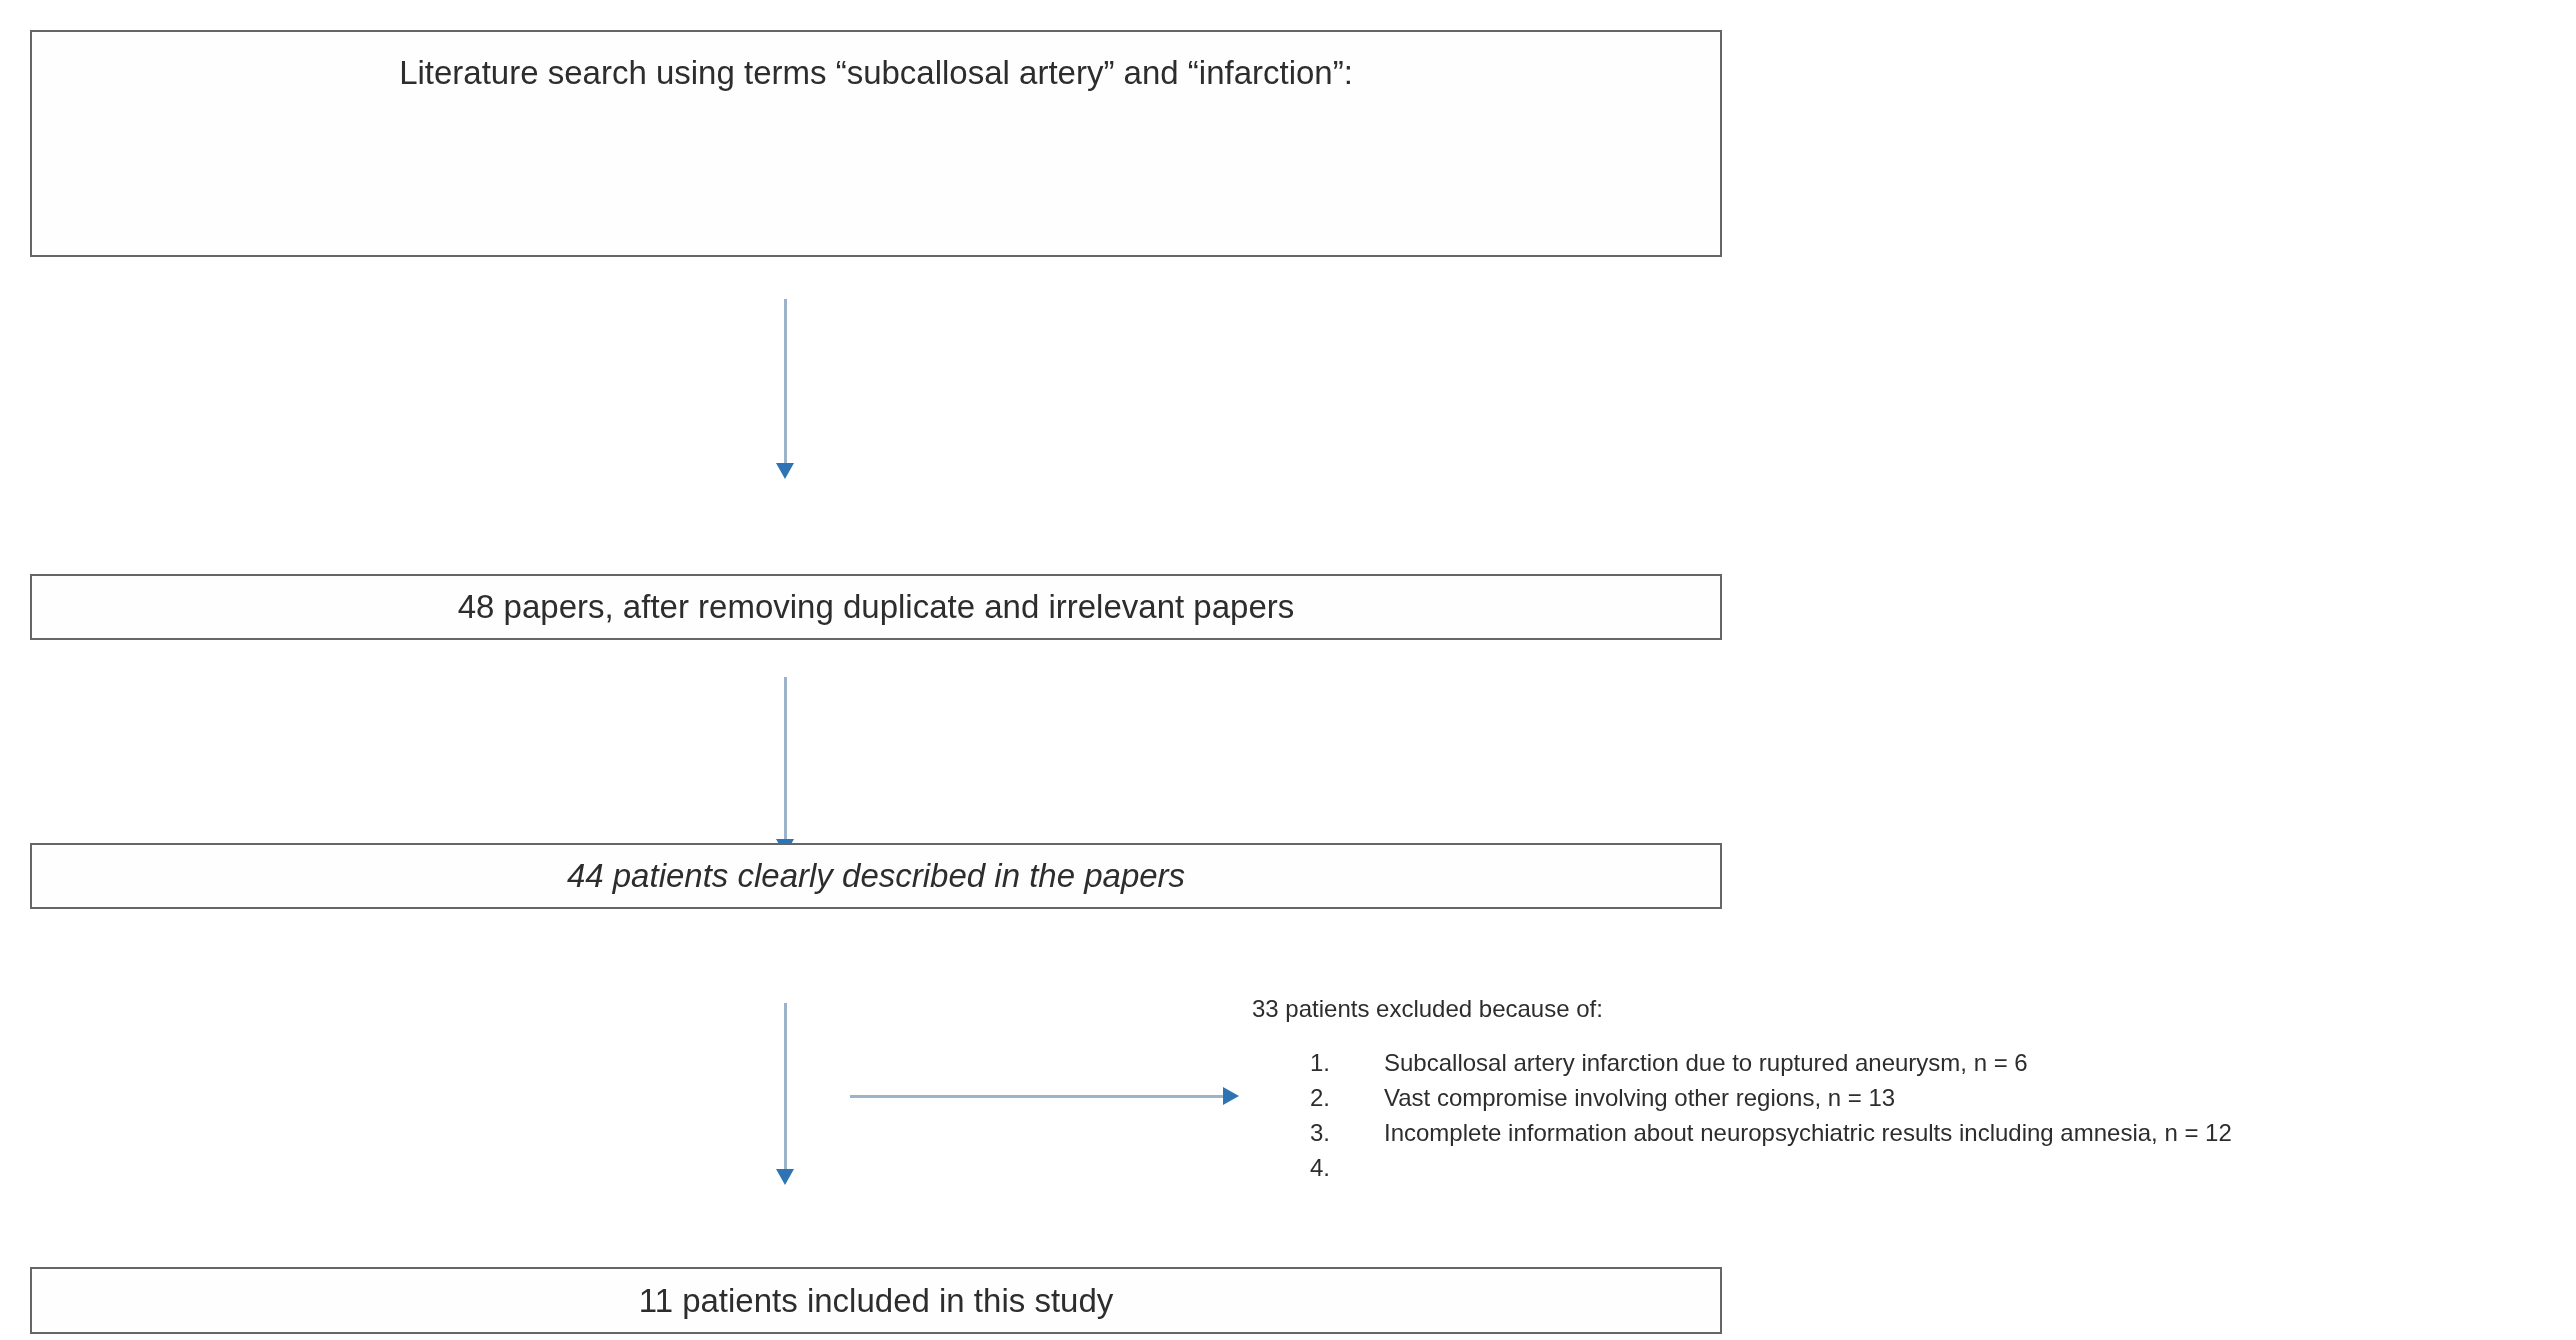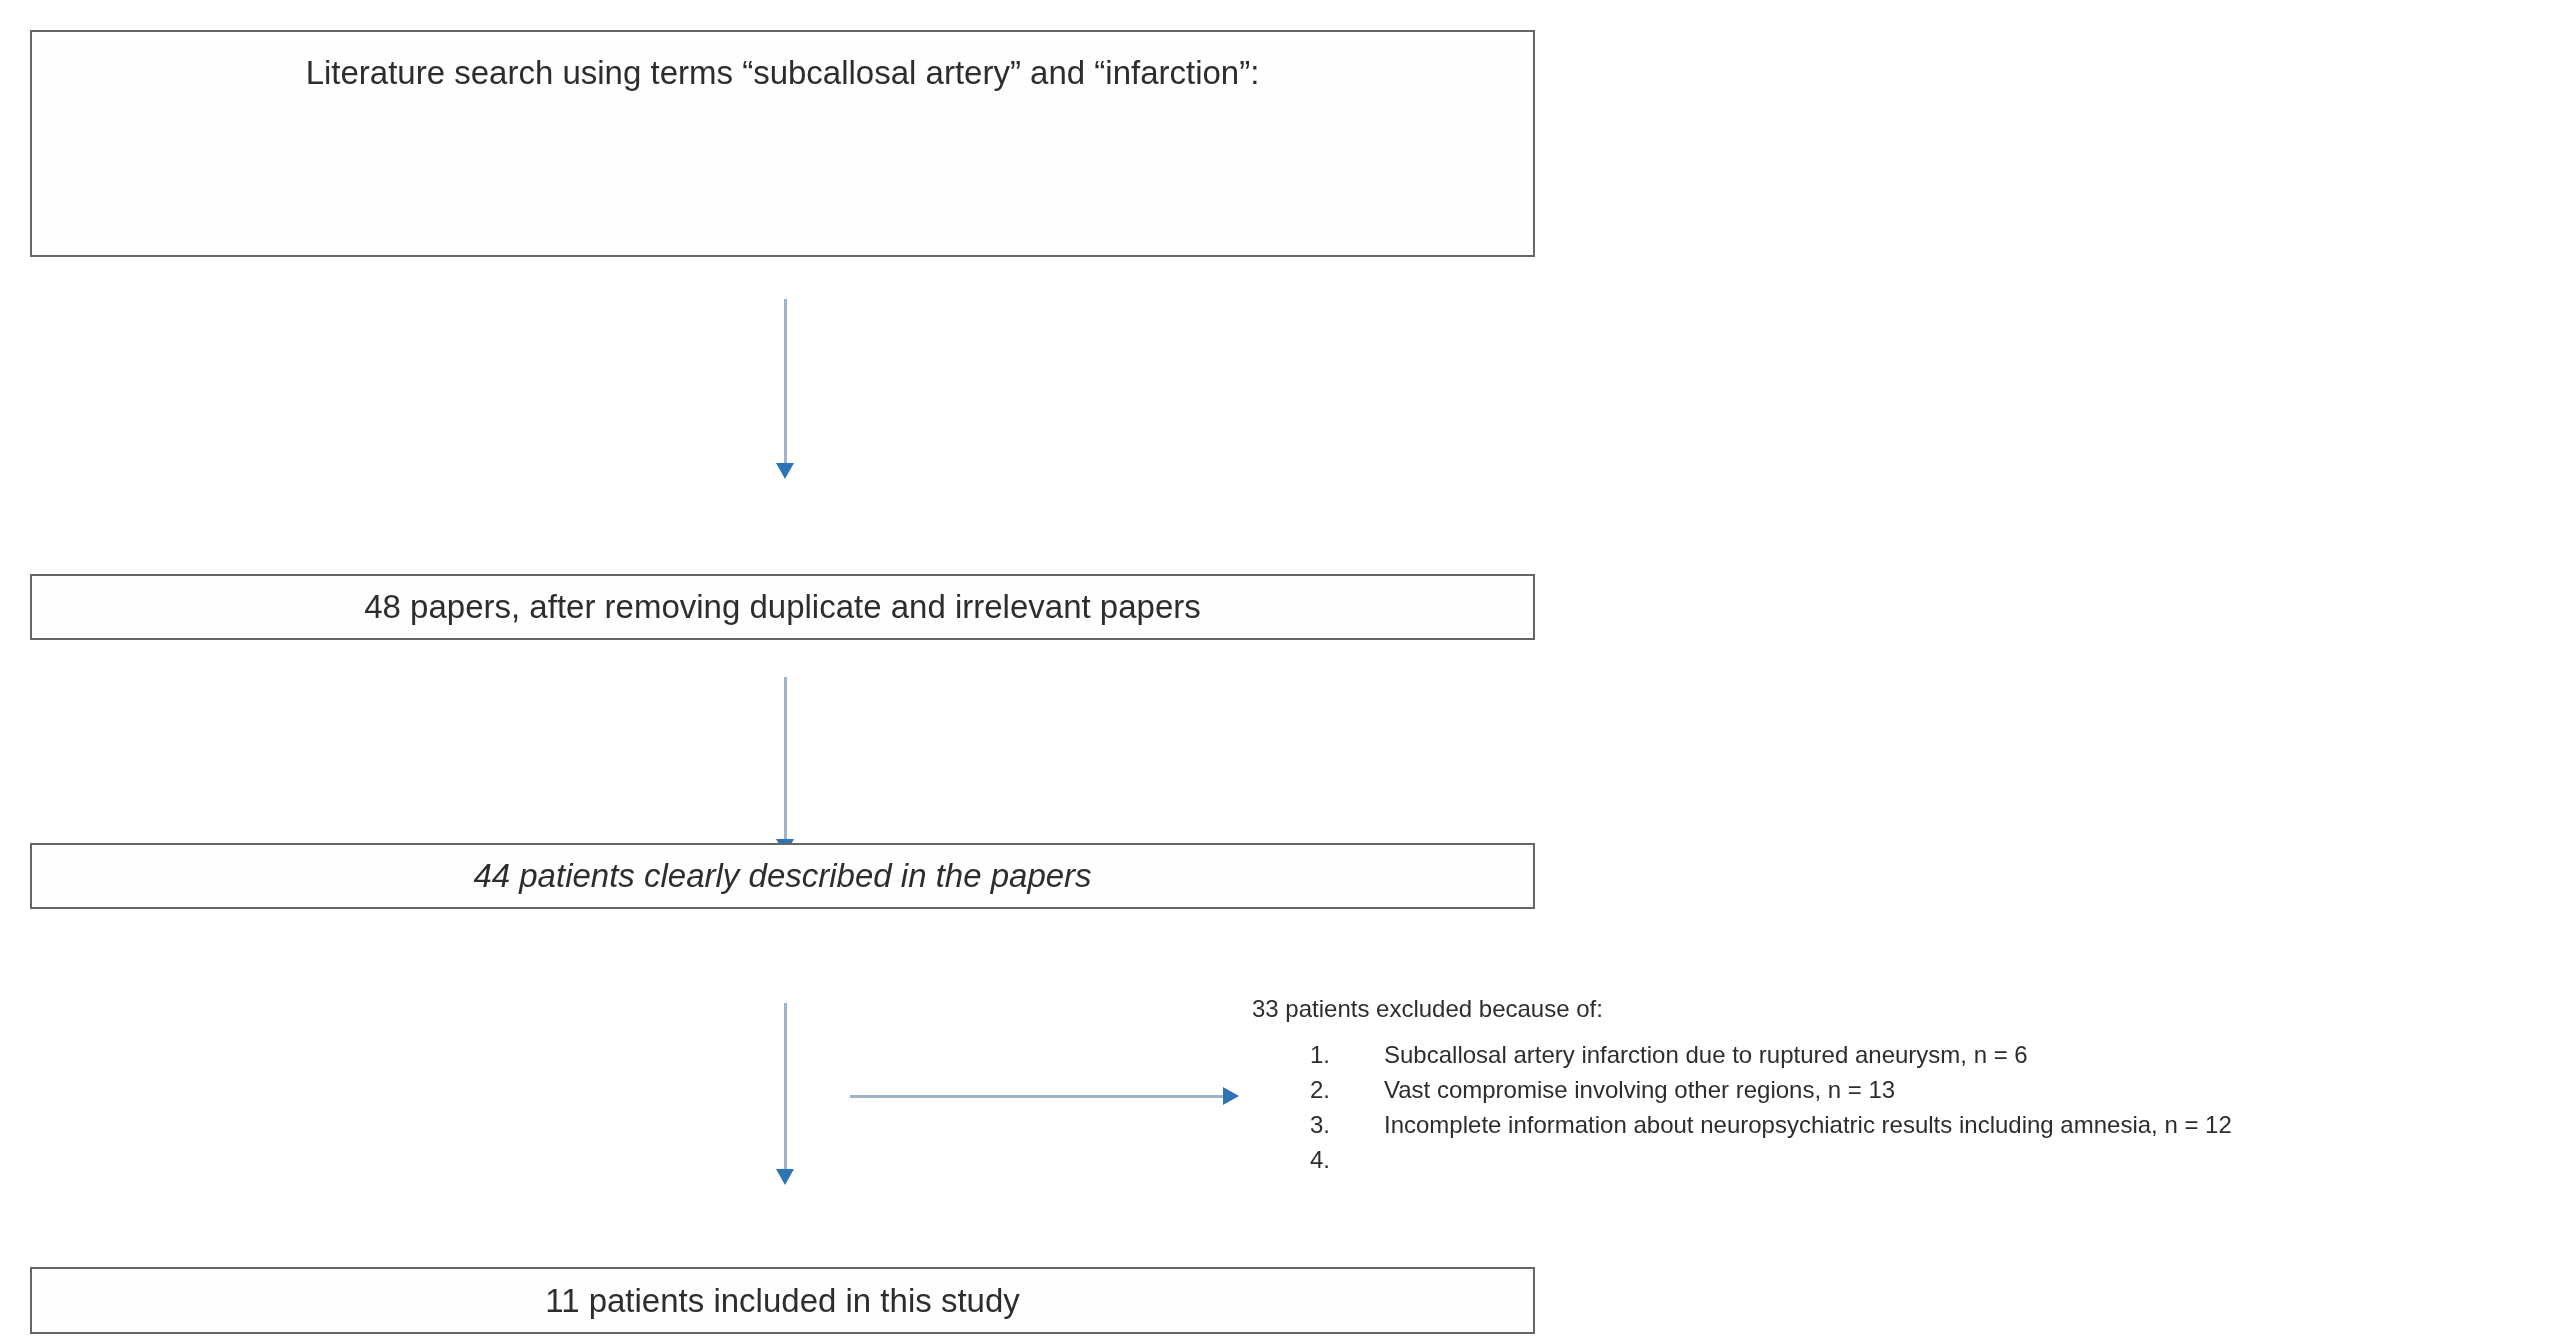--- a/index.html
+++ b/index.html
@@ -18,21 +18,21 @@
   .canvas {
     position: relative;
     width: 2576px;
     height: 1340px;
     background: var(--background);
     overflow: hidden;
   }
   .flow-box {
     position: absolute;
     left: 30px;
-    width: 1505px;
+    width: 1692px;
     border: 2.6px solid var(--box-border);
     background: #fffefe;
     color: var(--text);
   }
   .box-search {
     top: 30px;
     height: 227px;
     padding-top: 16px;
     text-align: center;
     font-size: 33px;
@@ -99,21 +99,21 @@
   .exclusions {
     position: absolute;
     left: 1252px;
     top: 993px;
     width: 1318px;
     font-size: 24px;
     color: var(--text);
   }
   .exclusions-header {
     line-height: 32px;
-    margin-bottom: 12px;
+    margin-bottom: 20px;
   }
   .excl-item {
     display: flex;
     line-height: 35px;
     white-space: nowrap;
   }
   .excl-num {
     display: inline-block;
     margin-left: 58px;
     width: 74px;

